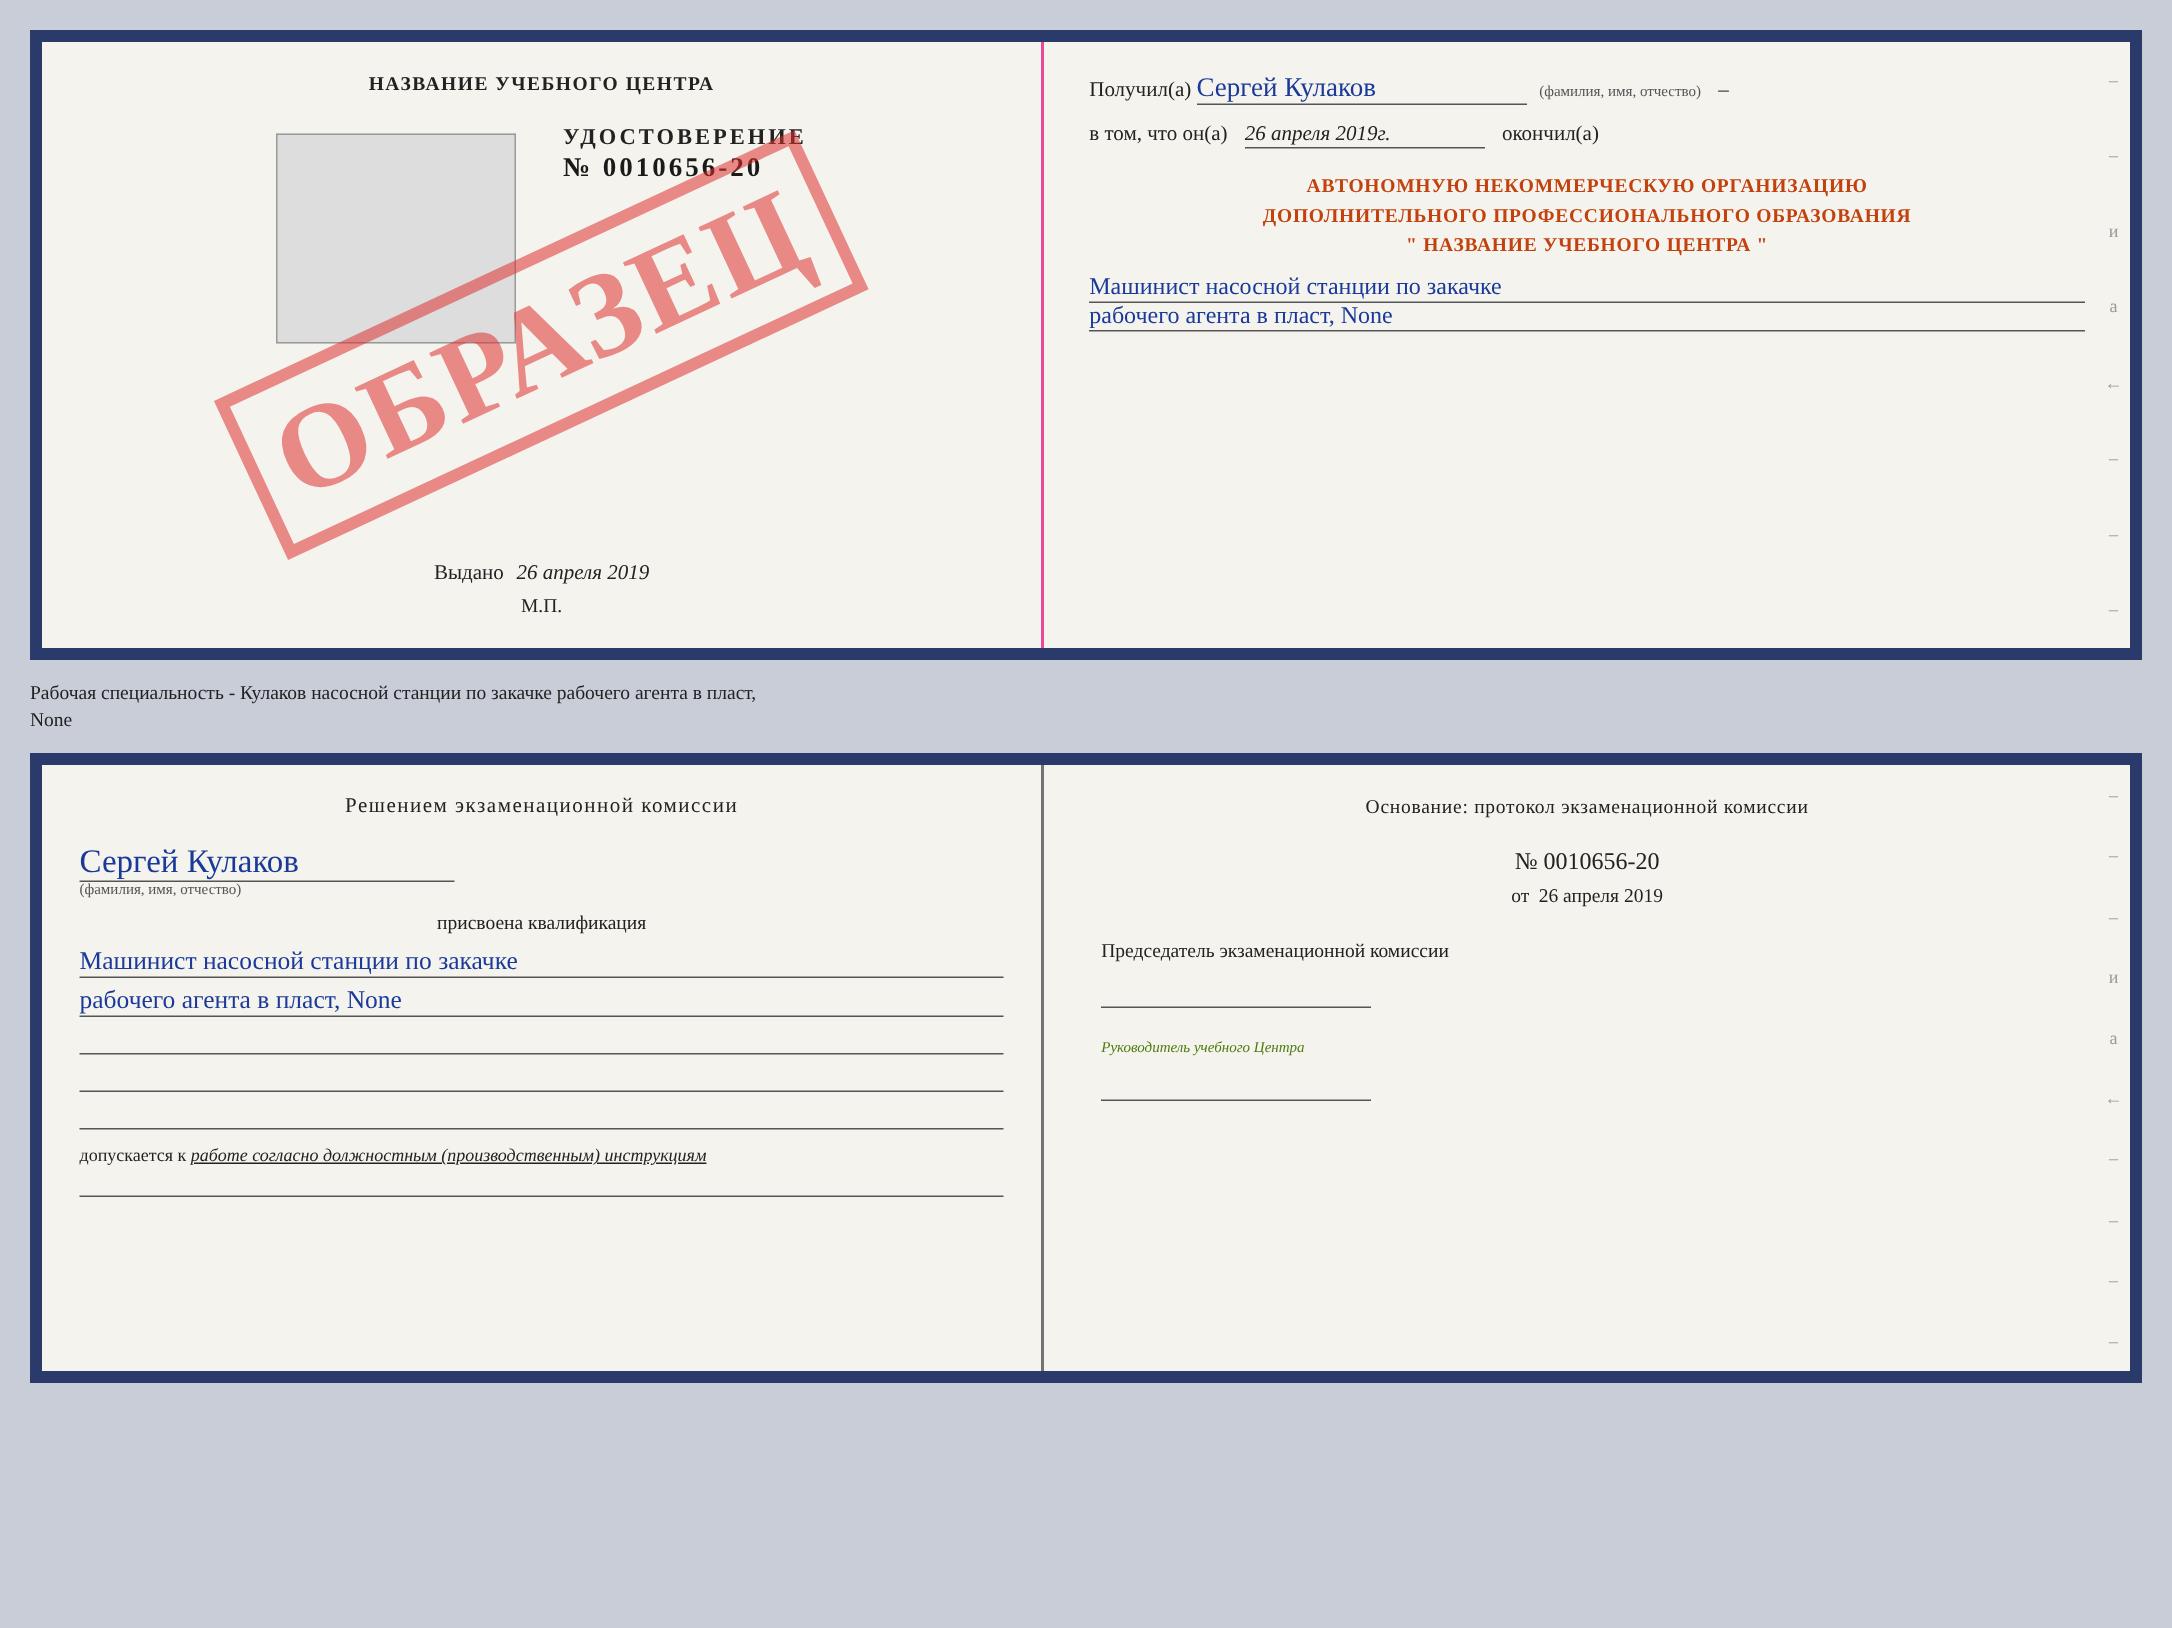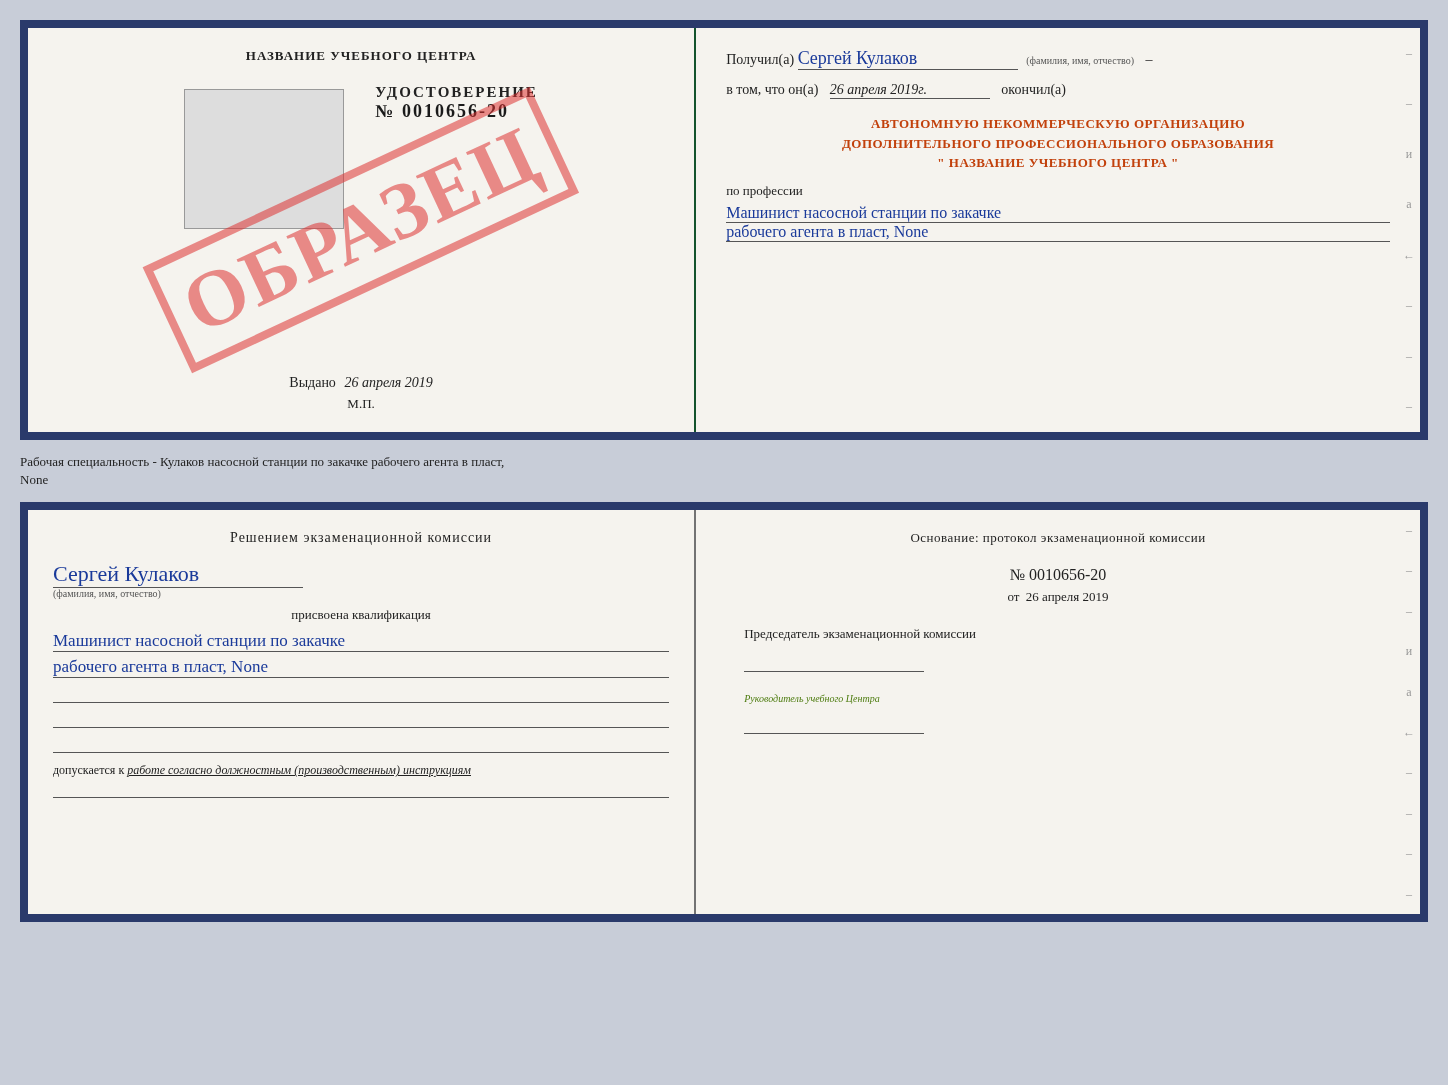--- a/index.html
+++ b/index.html
@@ -22,21 +22,21 @@
       background: #f5f3ee;
       border: 8px solid #2a3a6b;
       display: flex;
       width: 100%;
       min-height: 420px;
       position: relative;
     }
 
     .doc-left {
       width: 48%;
-      border-right: 2px solid #14532d;
+      border-right: 2px solid #ec4899;
       padding: 20px 25px;
       position: relative;
       display: flex;
       flex-direction: column;
       align-items: center;
     }
 
     .doc-right {
       width: 52%;
       padding: 20px 30px;
@@ -192,21 +192,21 @@
     }
 
     .doc-bottom-left {
       width: 48%;
       border-right: 2px solid #737373;
       padding: 20px 25px;
     }
 
     .doc-bottom-right {
       width: 52%;
-      padding: 20px 48px;
+      padding: 20px 38px;
       position: relative;
     }
 
     .commission-title {
       font-size: 14px;
       letter-spacing: 1px;
       text-align: center;
       margin-bottom: 15px;
       color: #222;
     }
@@ -389,21 +389,20 @@
         <span class="date-value" style="margin: 0 8px;">26 апреля 2019г.</span>
         <span>окончил(а)</span>
       </div>
 
       <div class="org-block">
         <div>АВТОНОМНУЮ НЕКОММЕРЧЕСКУЮ ОРГАНИЗАЦИЮ</div>
         <div>ДОПОЛНИТЕЛЬНОГО ПРОФЕССИОНАЛЬНОГО ОБРАЗОВАНИЯ</div>
         <div>"   НАЗВАНИЕ УЧЕБНОГО ЦЕНТРА   "</div>
       </div>
 
-      <div class="profession-line">по профессии</div>
       <span class="profession-value">Машинист насосной станции по закачке</span>
       <span class="profession-line2">рабочего агента в пласт, None</span>
 
       <div class="right-dashes">
         <span>–</span>
         <span>–</span>
         <span>и</span>
         <span>а</span>
         <span>←</span>
         <span>–</span>

